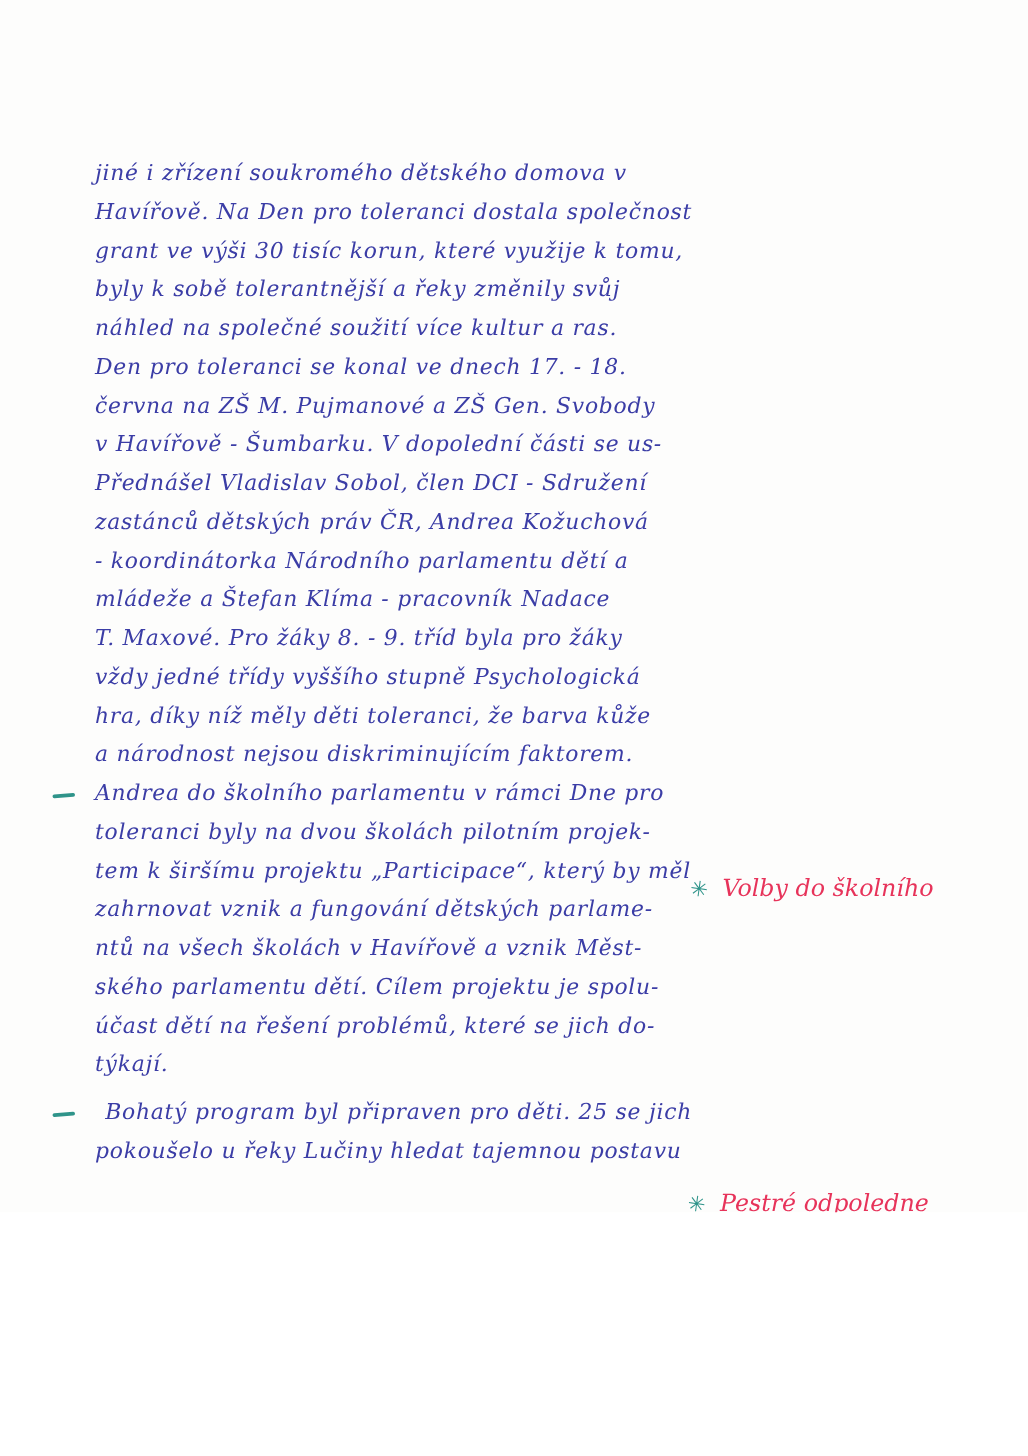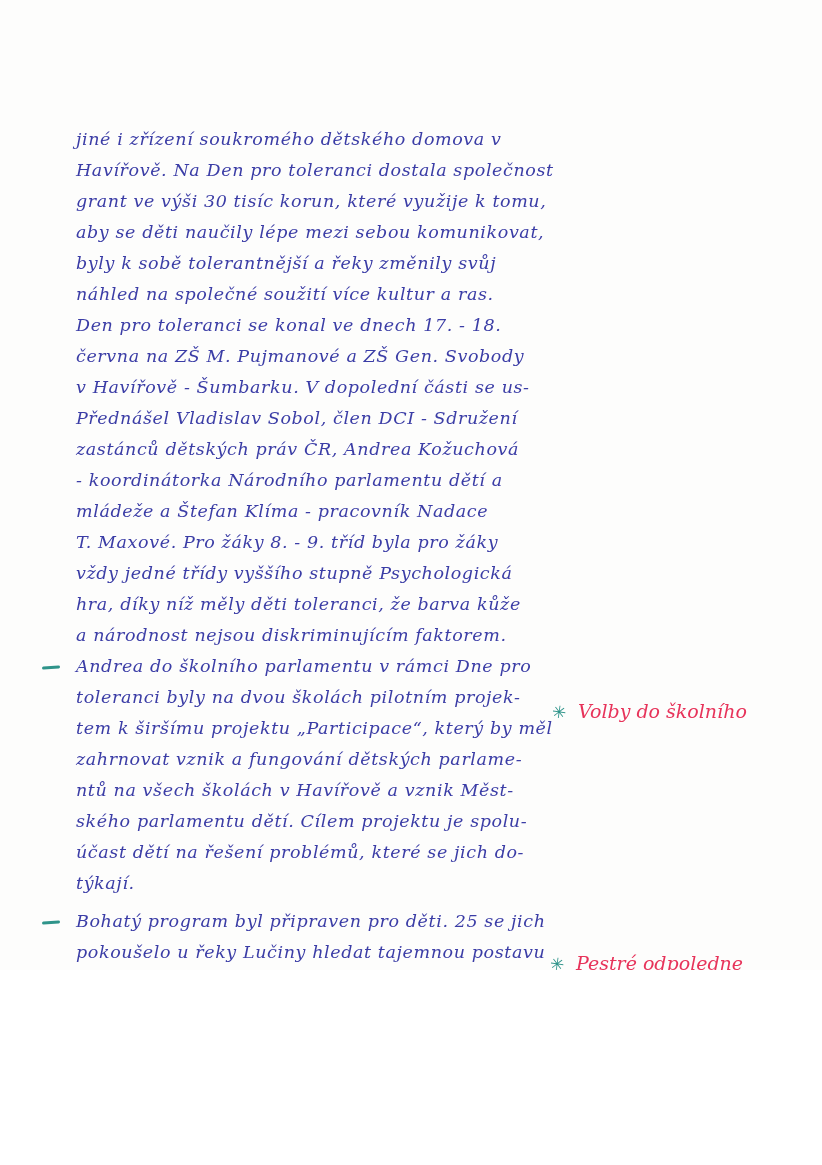--- a/index.html
+++ b/index.html
@@ -24,21 +24,21 @@
   .text-line {
     position: relative;
     font-style: italic;
     font-size: 17.5px;
     line-height: 31px;
     height: 31px;
     letter-spacing: 0.6px;
     color: var(--blue, #3b3da6);
     white-space: nowrap;
   }
-  .text-line.extra-gap { margin-top: 7px; }
+  .text-line.extra-gap { margin-top: 7px; text-align: right; }
   .text-line.has-dash::before {
     content: "";
     position: absolute;
     left: -34px;
     top: 15px;
     width: 18px;
     height: 2.5px;
     background: var(--teal, #2f948a);
     border-radius: 2px;
     transform: rotate(-4deg);
@@ -87,21 +87,20 @@
 </head>
 <body>
 
 <div class="page">
 
   <div class="text-block">
 
   <div class="text-line">jiné i zřízení soukromého dětského domova v</div>
       <div class="text-line">Havířově. Na Den pro toleranci dostala společnost</div>
       <div class="text-line">grant ve výši 30 tisíc korun, které využije k tomu,</div>
-      <div class="text-line">aby se děti naučily lépe mezi sebou komunikovat,</div>
       <div class="text-line">byly k sobě tolerantnější a řeky změnily svůj</div>
       <div class="text-line">náhled na společné soužití více kultur a ras.</div>
       <div class="text-line">Den pro toleranci se konal ve dnech 17. - 18.</div>
       <div class="text-line">června na ZŠ M. Pujmanové a ZŠ Gen. Svobody</div>
       <div class="text-line">v Havířově - Šumbarku. V dopolední části se us-</div>
       <div class="text-line">Přednášel Vladislav Sobol, člen DCI - Sdružení</div>
       <div class="text-line">zastánců dětských práv ČR, Andrea Kožuchová</div>
       <div class="text-line">- koordinátorka Národního parlamentu dětí a</div>
       <div class="text-line">mládeže a Štefan Klíma - pracovník Nadace</div>
       <div class="text-line">T. Maxové. Pro žáky 8. - 9. tříd byla pro žáky</div>

